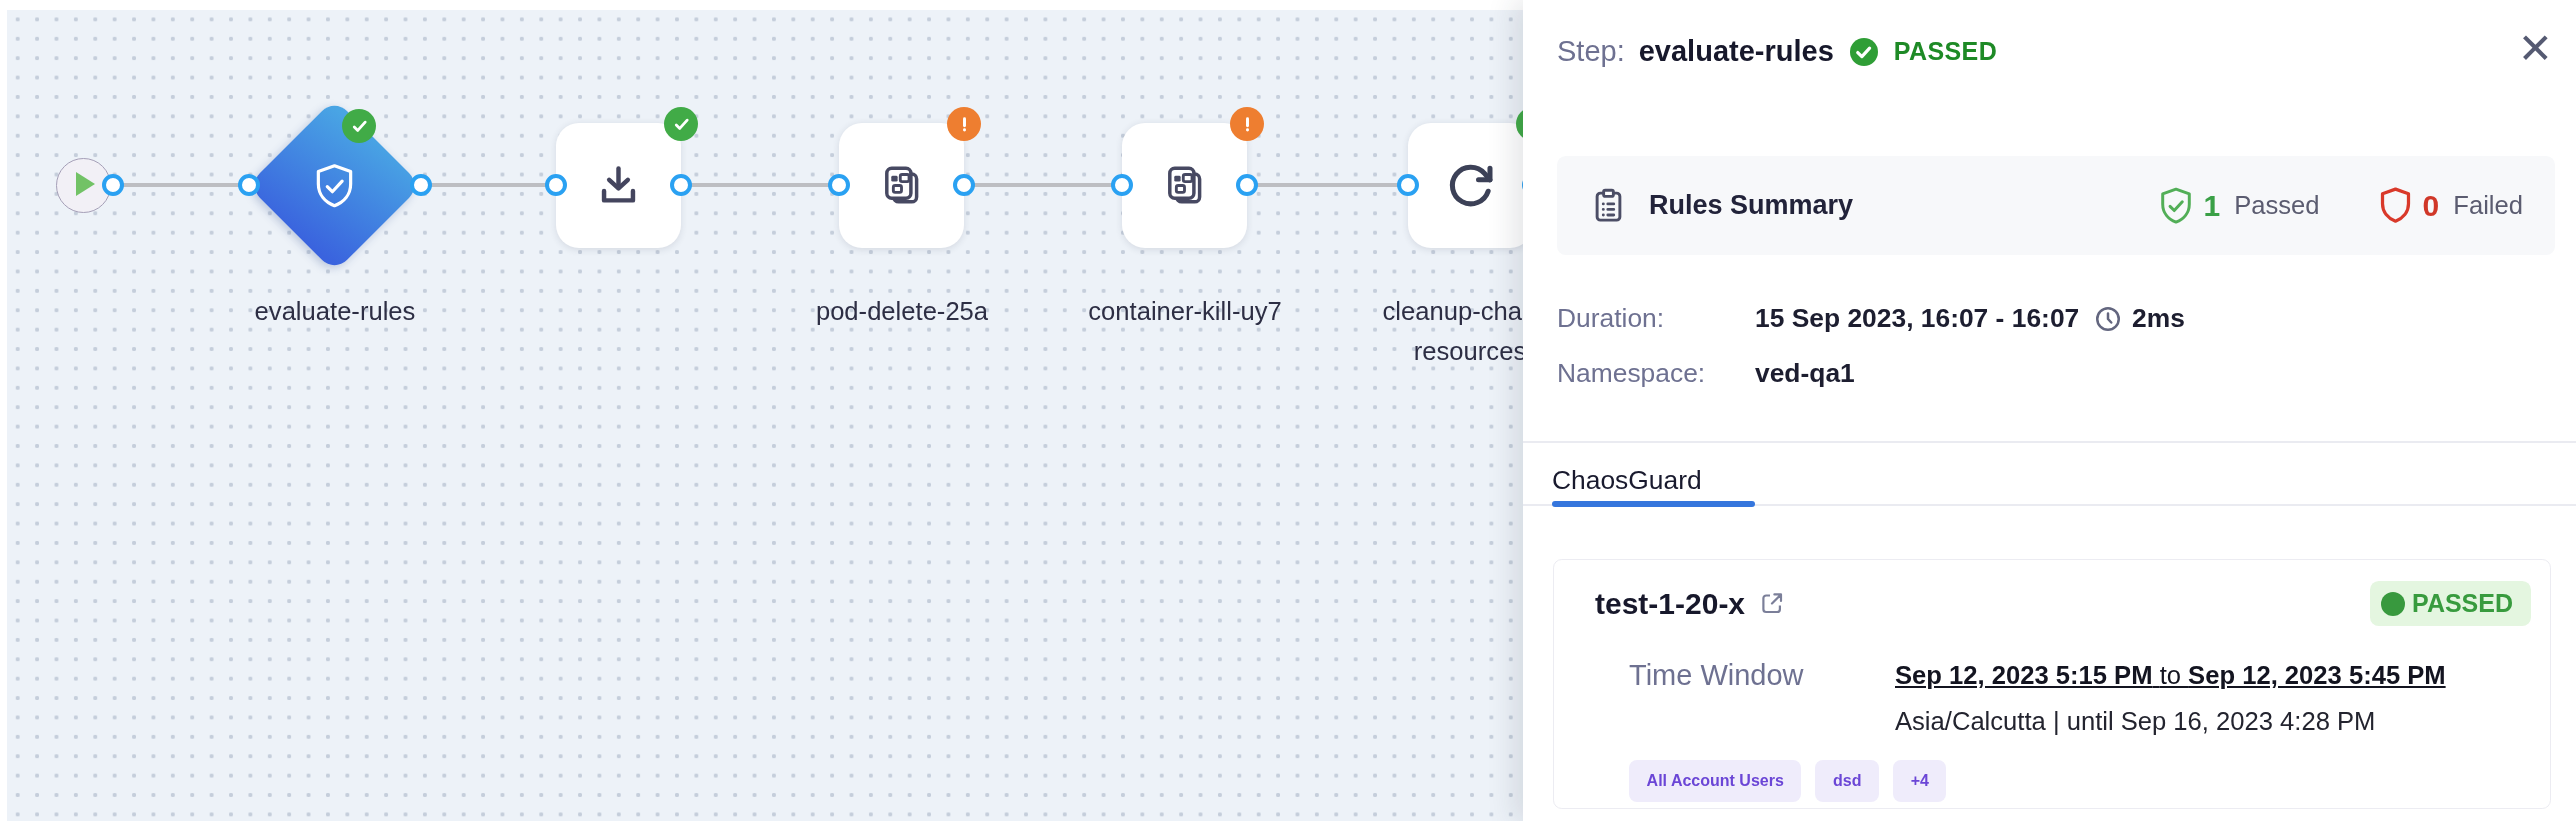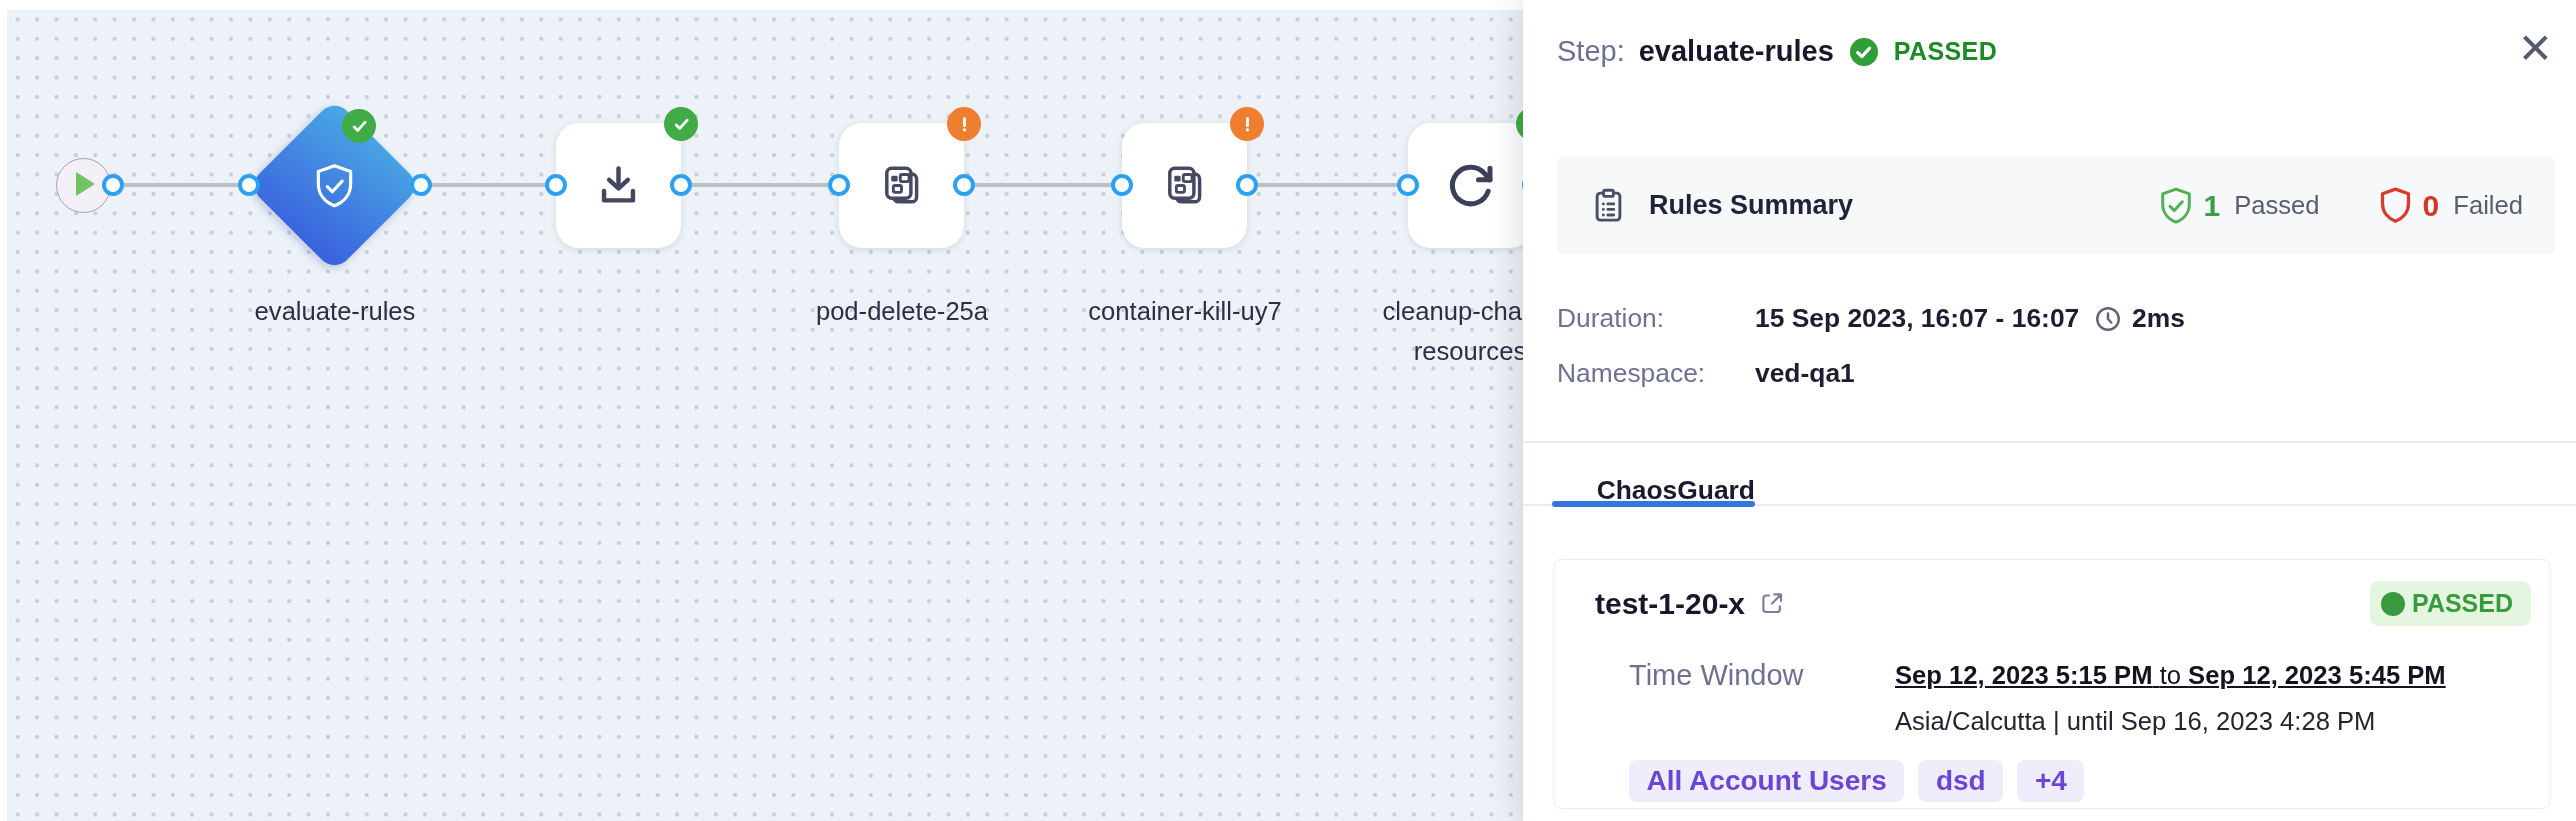--- a/index.html
+++ b/index.html
@@ -80,22 +80,22 @@
   .gap56{width:55px;}
   .detail-row{position:absolute;left:34px;display:flex;align-items:center;}
   .detail-row.r1{top:303px;align-items:center;}
   .detail-row.r2{top:358px;}
   .detail-label{width:198px;font-size:26.4px;color:#6e7191;}
   .detail-value{font-size:26.4px;font-weight:bold;color:#1d1e30;display:flex;align-items:center;}
   .clock-wrap{margin:0 8.8px 0 14px;display:flex;}
   .divider{position:absolute;left:0;width:100%;height:1.8px;background:#eaebf1;}
   .d1{top:441px;} .d2{top:504px;}
   .tab{
-    position:absolute;left:29px;top:475px;width:203px;text-align:right;
-    font-size:26.4px;font-weight:bold;color:#191a2e;cursor:pointer;
+    position:absolute;left:29px;top:465px;width:203px;text-align:left;
+    font-size:26.4px;font-weight:normal;color:#191a2e;cursor:pointer;
   }
   .tab-underline{position:absolute;left:29px;top:501px;width:203px;height:6.2px;background:#3576dd;border-radius:3.5px;z-index:2;}
   .guard-card{
     position:absolute;left:30px;right:25px;top:559px;bottom:13.2px;
     border:1.8px solid #ececf2;border-radius:8.8px;background:#fff;box-sizing:border-box;
     padding:21px 19.4px 0 41px;overflow:hidden;
   }
   .card-title-row{display:flex;align-items:center;}
   .card-name{font-size:30px;font-weight:bold;color:#17182b;}
   .ext-link{margin-left:14px;display:flex;cursor:pointer;}
@@ -109,21 +109,21 @@
   .card-row{display:flex;align-items:flex-start;}
   .card-row + .card-row{margin-top:7px;}
   .card-row.groups{margin-top:19.4px;}
   .card-label{width:266px;flex:none;font-size:29px;color:#6e7191;line-height:39px;}
   .card-value{font-size:25.6px;color:#131420;line-height:39px;text-decoration:underline;}
   .bold{font-weight:bold;}
   .join{font-weight:normal;}
   .tz-line{font-size:25.6px;color:#23242f;line-height:39px;}
   .pills{display:flex;gap:14px;align-items:center;}
   .pill{
-    background:#efecfb;color:#6b46d6;font-weight:bold;font-size:28px;
+    background:#efecfb;color:#6b46d6;font-weight:bold;font-size:16px;
     border-radius:8px;padding:7px 17.6px;line-height:28px;cursor:pointer;
   }
   svg{display:block;}
 </style>
 </head>
 <body>
 
 <div class="canvas">
   <div class="flow-line"></div>
 

